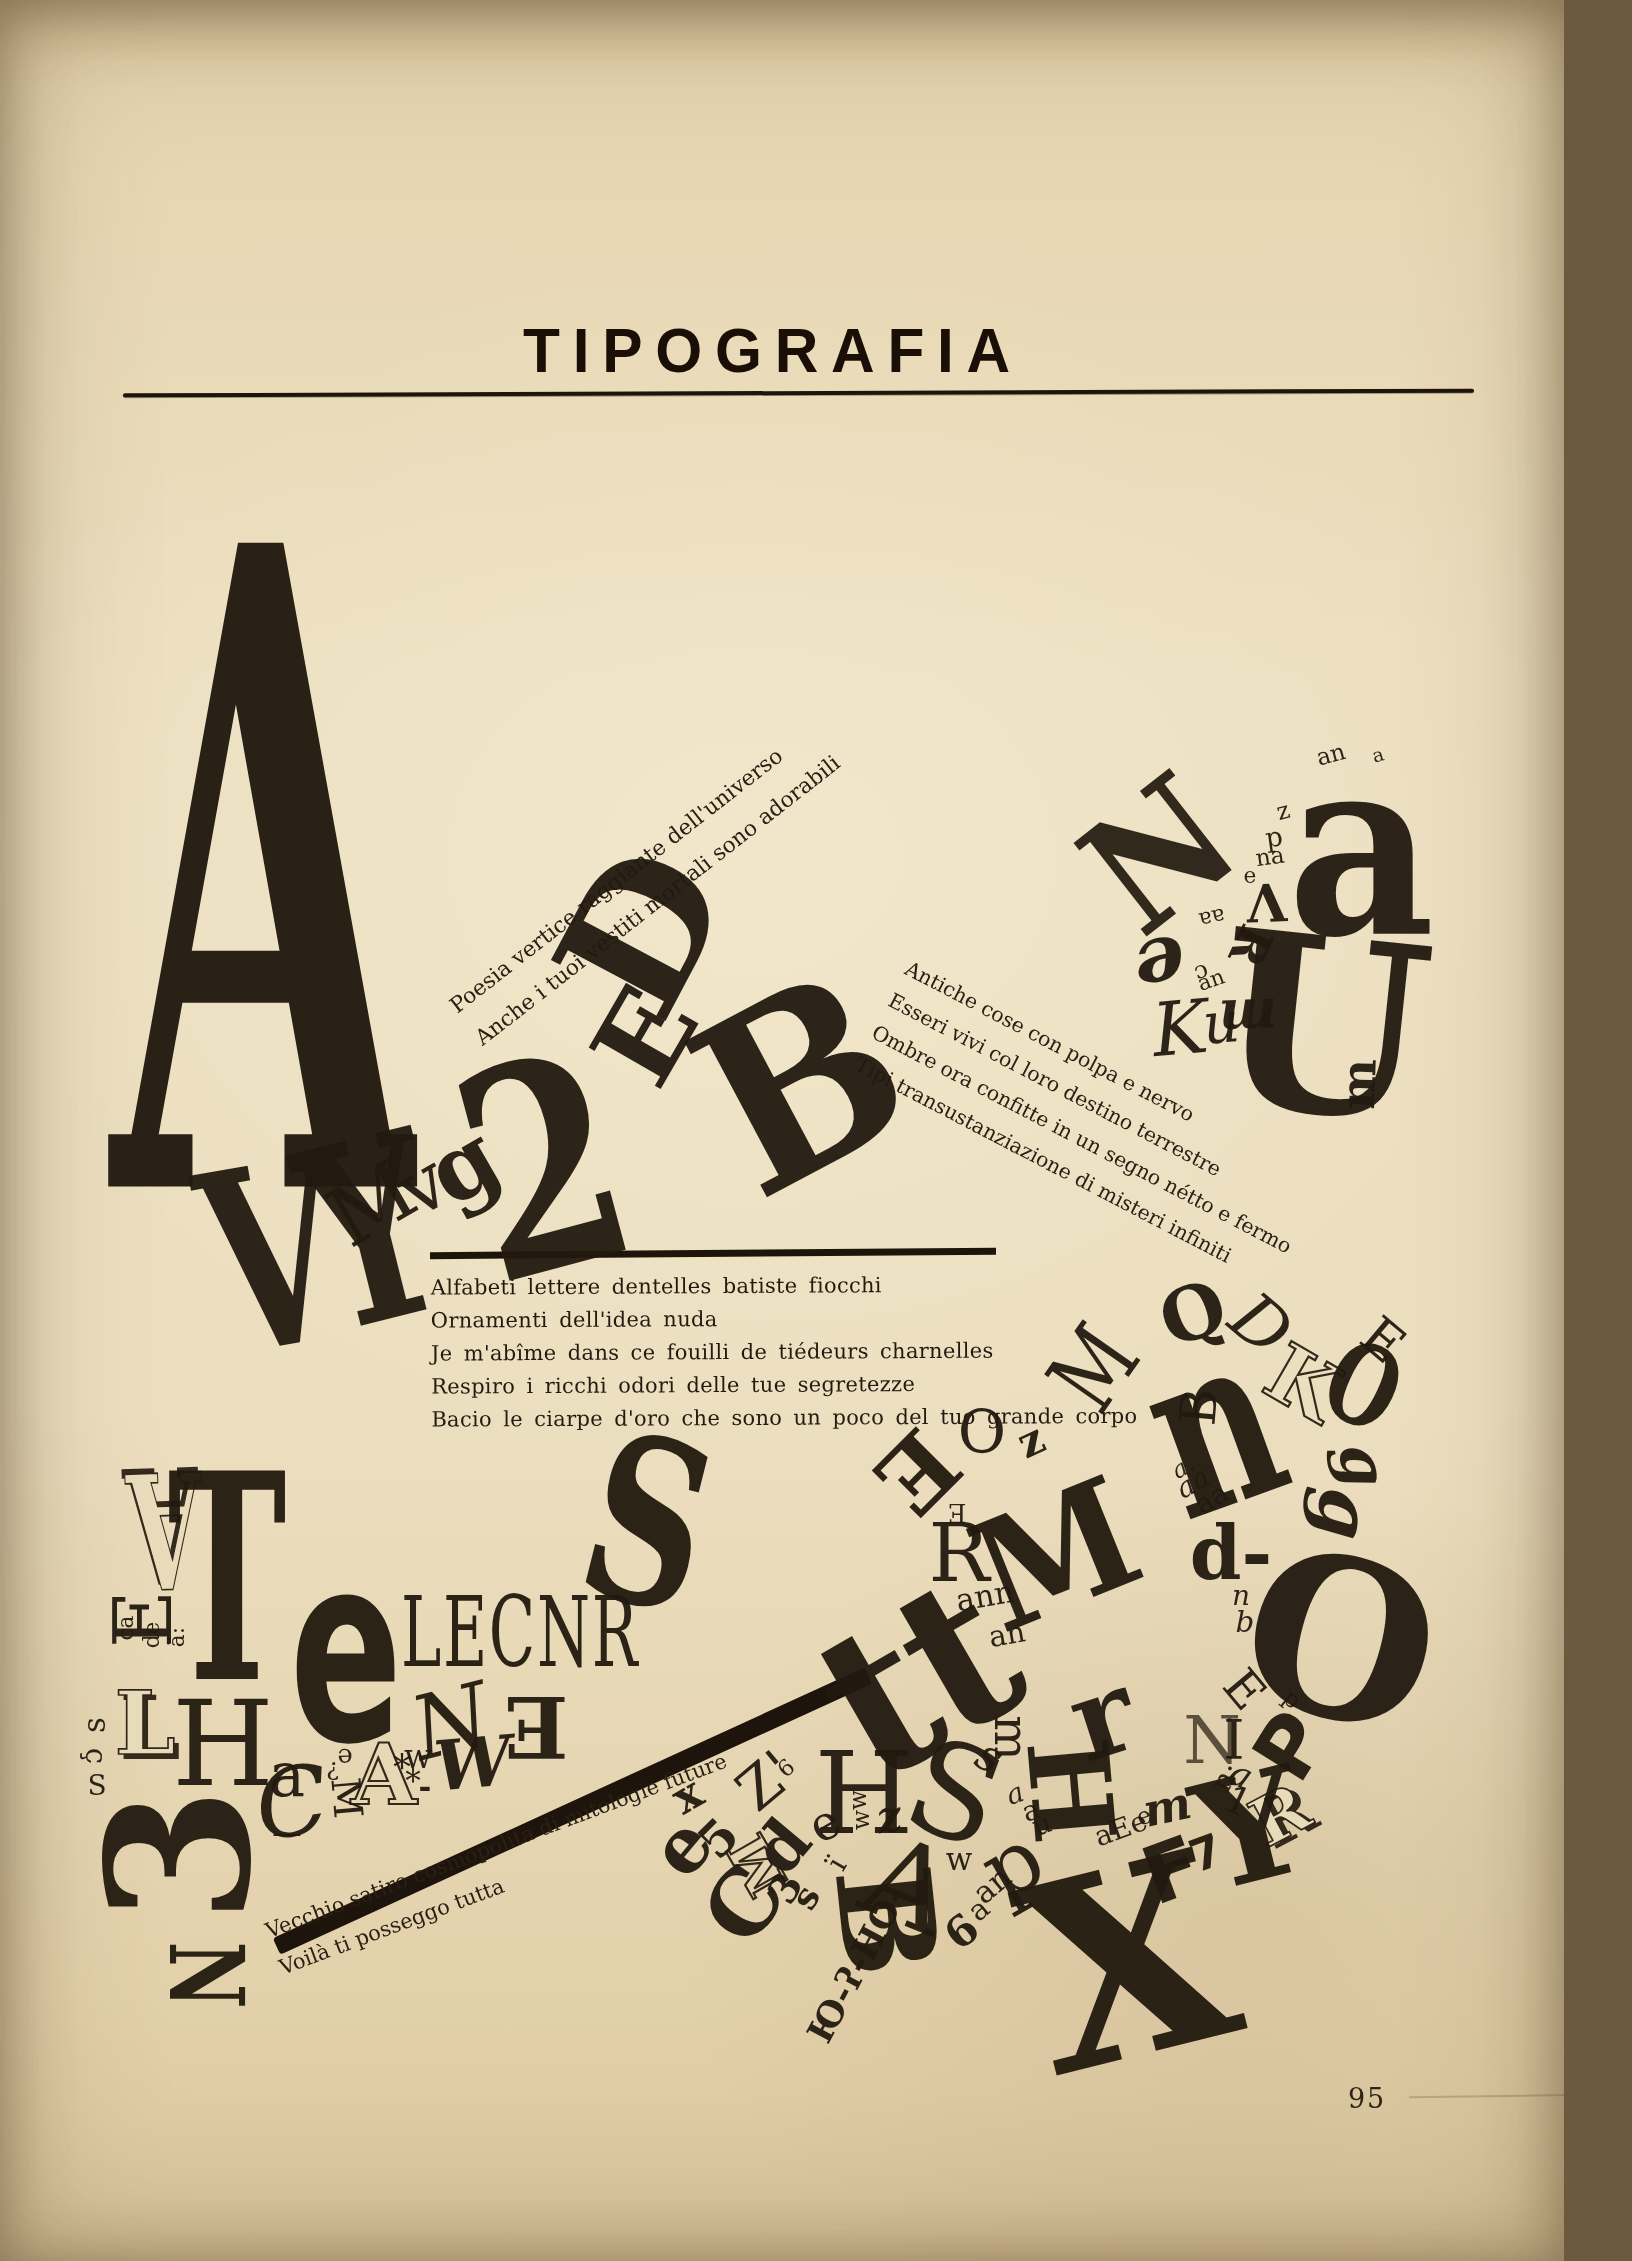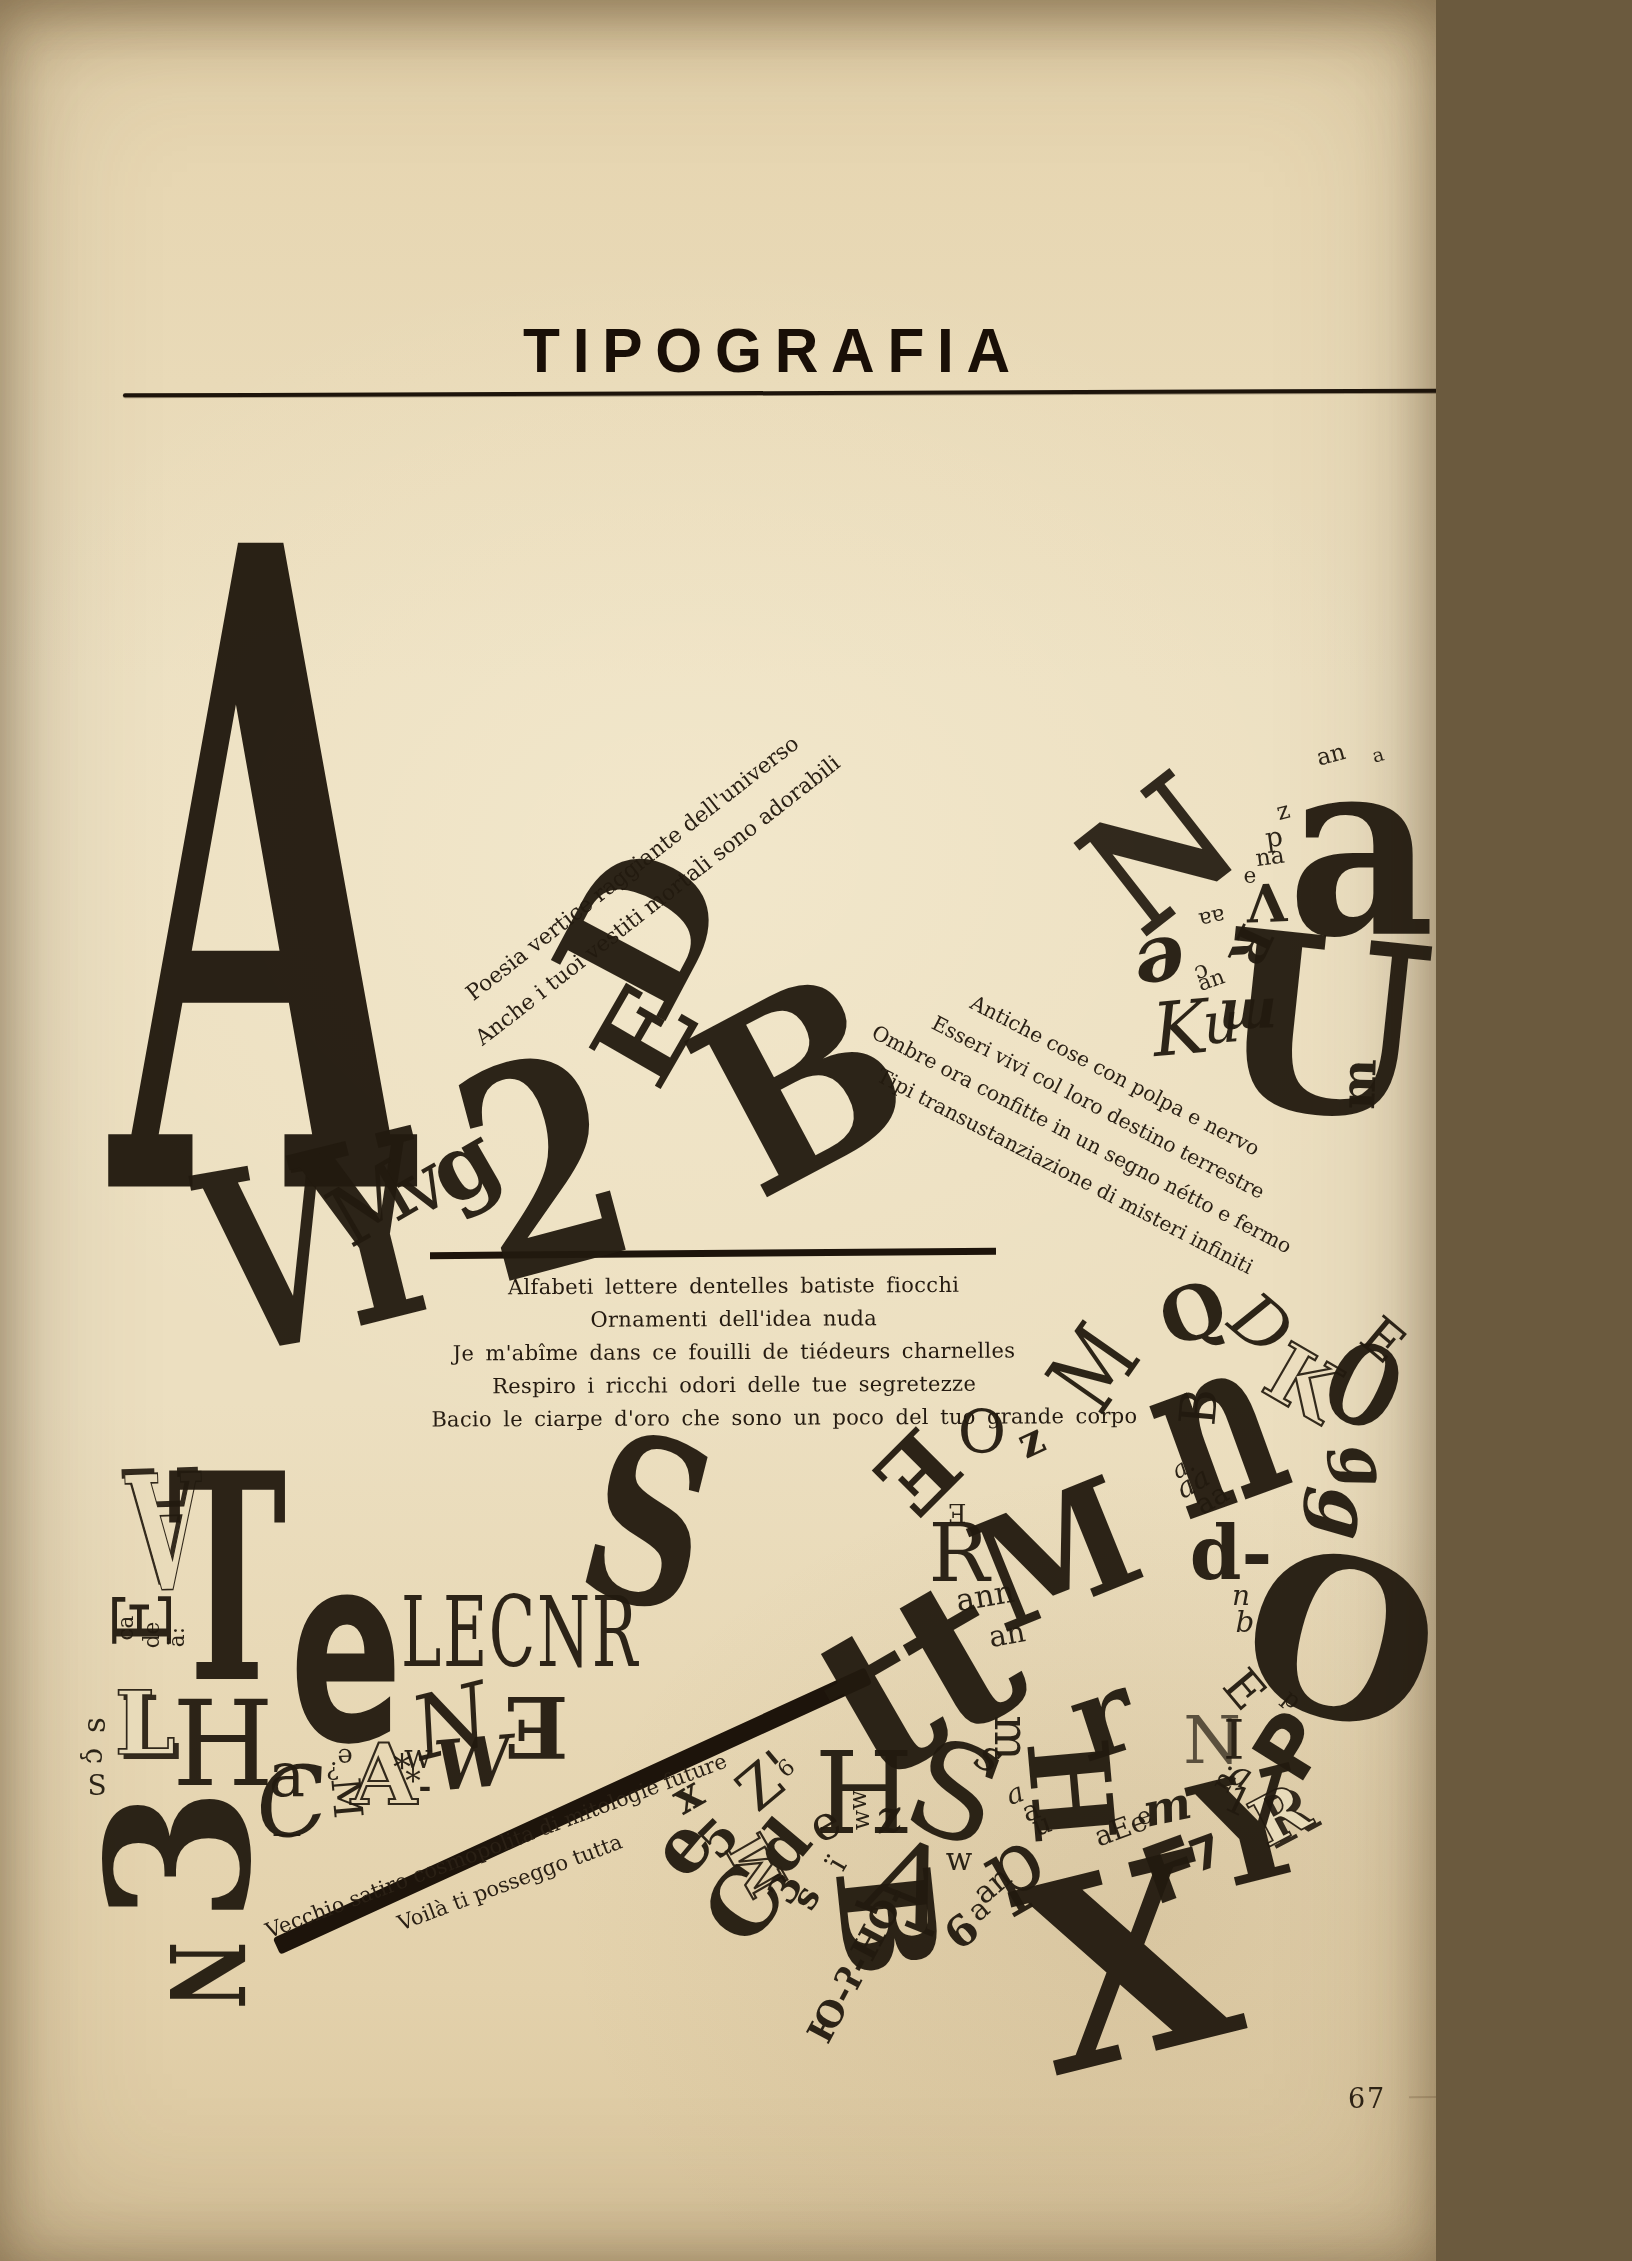--- a/index.html
+++ b/index.html
@@ -1,17 +1,17 @@
 <!DOCTYPE html>
 <html style="font-size:14px"><head>
 <meta charset="utf-8">
 <style>
   html,body{margin:0;padding:0;background:#6b5a3e;}
-  .stage{position:relative;width:1436px;height:2261px;overflow:hidden;
-         font-family:"DejaVu Serif",serif;text-align:center;}
+  .stage{position:relative;width:1564px;height:2261px;overflow:hidden;
+         font-family:"DejaVu Serif",serif;}
   .paper{position:absolute;inset:0;
     background:
       radial-gradient(1126px 866px at 48% 38%, rgba(255,249,228,.30), rgba(255,249,228,0) 70%),
       radial-gradient(779px 606px at 80% 85%, rgba(120,92,55,.10), rgba(120,92,55,0) 75%),
       linear-gradient(180deg,#d8c49c 0%, #e6d5b0 4%, #ecdfc0 30%, #ecdfc0 62%, #e3d1ab 88%, #d9c59d 100%);
     box-shadow: inset 0 0 156px rgba(92,70,40,.30),
                 inset 0 14px 43px rgba(80,60,35,.28),
                 inset -21px 0 61px rgba(92,70,40,.18),
                 inset 21px 0 61px rgba(92,70,40,.16);}
   .title{position:absolute;left:773px;top:314px;transform:translateX(-50%) scale(1.06,1.1);
@@ -206,16 +206,16 @@
       <span class="gl" style="left: 786px; top: 1768px; font-size: 22.5px; font-family: &quot;DejaVu Serif&quot;, serif; font-weight: 400; opacity: 0.95; transform: translate(-50%, -50%) rotate(-40deg) scale(1, 1);">6</span>
       <span class="gl" style="left: 682px; top: 1847px; font-size: 76px; font-family: &quot;DejaVu Serif&quot;, serif; font-weight: 700; opacity: 0.95; transform: translate(-50%, -50%) rotate(-50deg) scale(1, 1);">e</span>
       <span class="gl" style="left: 718px; top: 1838px; font-size: 48px; font-family: &quot;DejaVu Serif&quot;, serif; font-weight: 700; opacity: 0.95; transform: translate(-50%, -50%) rotate(-45deg) scale(1, 1);">5</span>
       <span class="gl" style="left: 782px; top: 1846px; font-size: 66px; font-family: &quot;DejaVu Serif&quot;, serif; font-weight: 700; opacity: 0.95; transform: translate(-50%, -50%) rotate(-50deg) scale(1, 1);">d</span>
       <span class="gl outline" style="left: 757px; top: 1865px; font-size: 54px; font-family: &quot;DejaVu Serif&quot;, serif; font-weight: 700; opacity: 0.95; transform: translate(-50%, -50%) rotate(-120deg) scale(1, 1);">M</span>
       <span class="gl" style="left: 785px; top: 1888px; font-size: 40px; font-family: &quot;DejaVu Serif&quot;, serif; font-weight: 700; opacity: 0.95; transform: translate(-50%, -50%) rotate(-60deg) scale(1, 1);">3</span>
       <span class="gl" style="left: 805px; top: 1897px; font-size: 36px; font-family: &quot;DejaVu Serif&quot;, serif; font-weight: 700; opacity: 0.95; transform: translate(-50%, -50%) rotate(-60deg) scale(1, 1);">s</span>
       <span class="gl" style="left: 744px; top: 1904px; font-size: 88px; font-family: &quot;DejaVu Serif&quot;, serif; font-weight: 700; opacity: 0.95; transform: translate(-50%, -50%) rotate(-55deg) scale(1, 1);">C</span>
     </div>
 
-  <div class="pagenum">67</div>
+  <div class="pagenum">95</div>
   <div class="scratch"></div>
 </div>
 
 
 </body></html>

